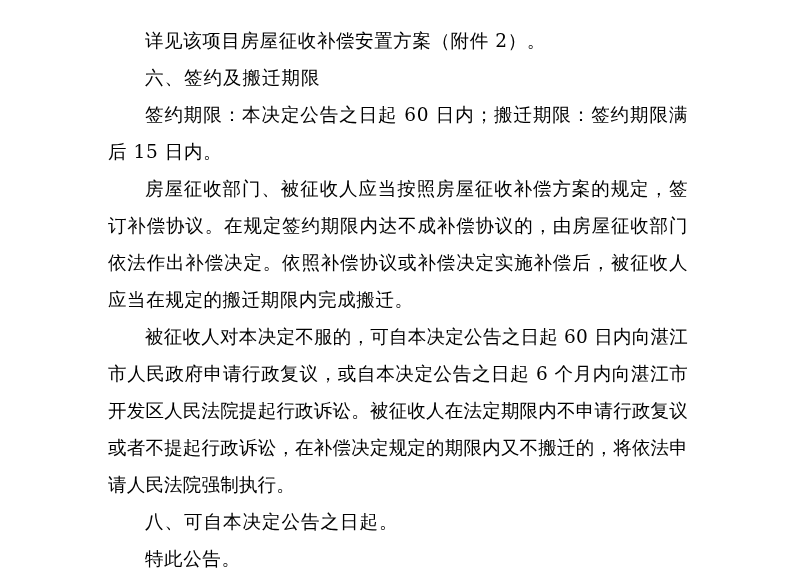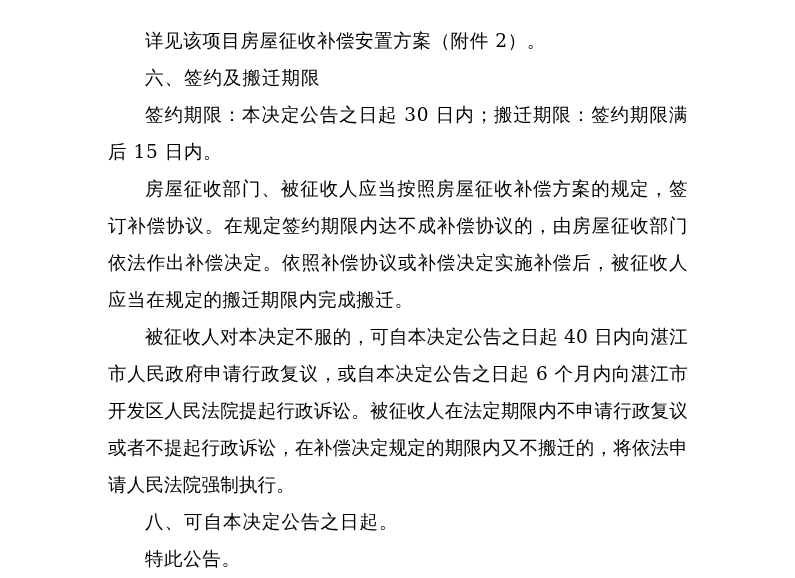--- a/index.html
+++ b/index.html
@@ -47,25 +47,25 @@
 </head>
 <body>
 
 <div class="page">
   <div class="doc-body">
 
     <p class="indent">详见该项目房屋征收补偿安置方案（附件 2）。</p>
 
     <p class="heading">六、签约及搬迁期限</p>
 
-    <p class="indent">签约期限：本决定公告之日起 30 日内；搬迁期限：签约期限满后 15 日内。</p>
+    <p class="indent">签约期限：本决定公告之日起 60 日内；搬迁期限：签约期限满后 15 日内。</p>
 
 
     <p class="indent">房屋征收部门、被征收人应当按照房屋征收补偿方案的规定，签订补偿协议。在规定签约期限内达不成补偿协议的，由房屋征收部门依法作出补偿决定。依照补偿协议或补偿决定实施补偿后，被征收人应当在规定的搬迁期限内完成搬迁。</p>
 
-    <p class="indent tight">被征收人对本决定不服的，可自本决定公告之日起 40 日内向湛江市人民政府申请行政复议，或自本决定公告之日起 6 个月内向湛江市开发区人民法院提起行政诉讼。被征收人在法定期限内不申请行政复议或者不提起行政诉讼，在补偿决定规定的期限内又不搬迁的，将依法申请人民法院强制执行。</p>
+    <p class="indent tight">被征收人对本决定不服的，可自本决定公告之日起 60 日内向湛江市人民政府申请行政复议，或自本决定公告之日起 6 个月内向湛江市开发区人民法院提起行政诉讼。被征收人在法定期限内不申请行政复议或者不提起行政诉讼，在补偿决定规定的期限内又不搬迁的，将依法申请人民法院强制执行。</p>
 
     <p class="heading">八、可自本决定公告之日起。</p>
 
     <p class="indent">特此公告。</p>
 
   </div>
 </div>
 
 </body></html>

